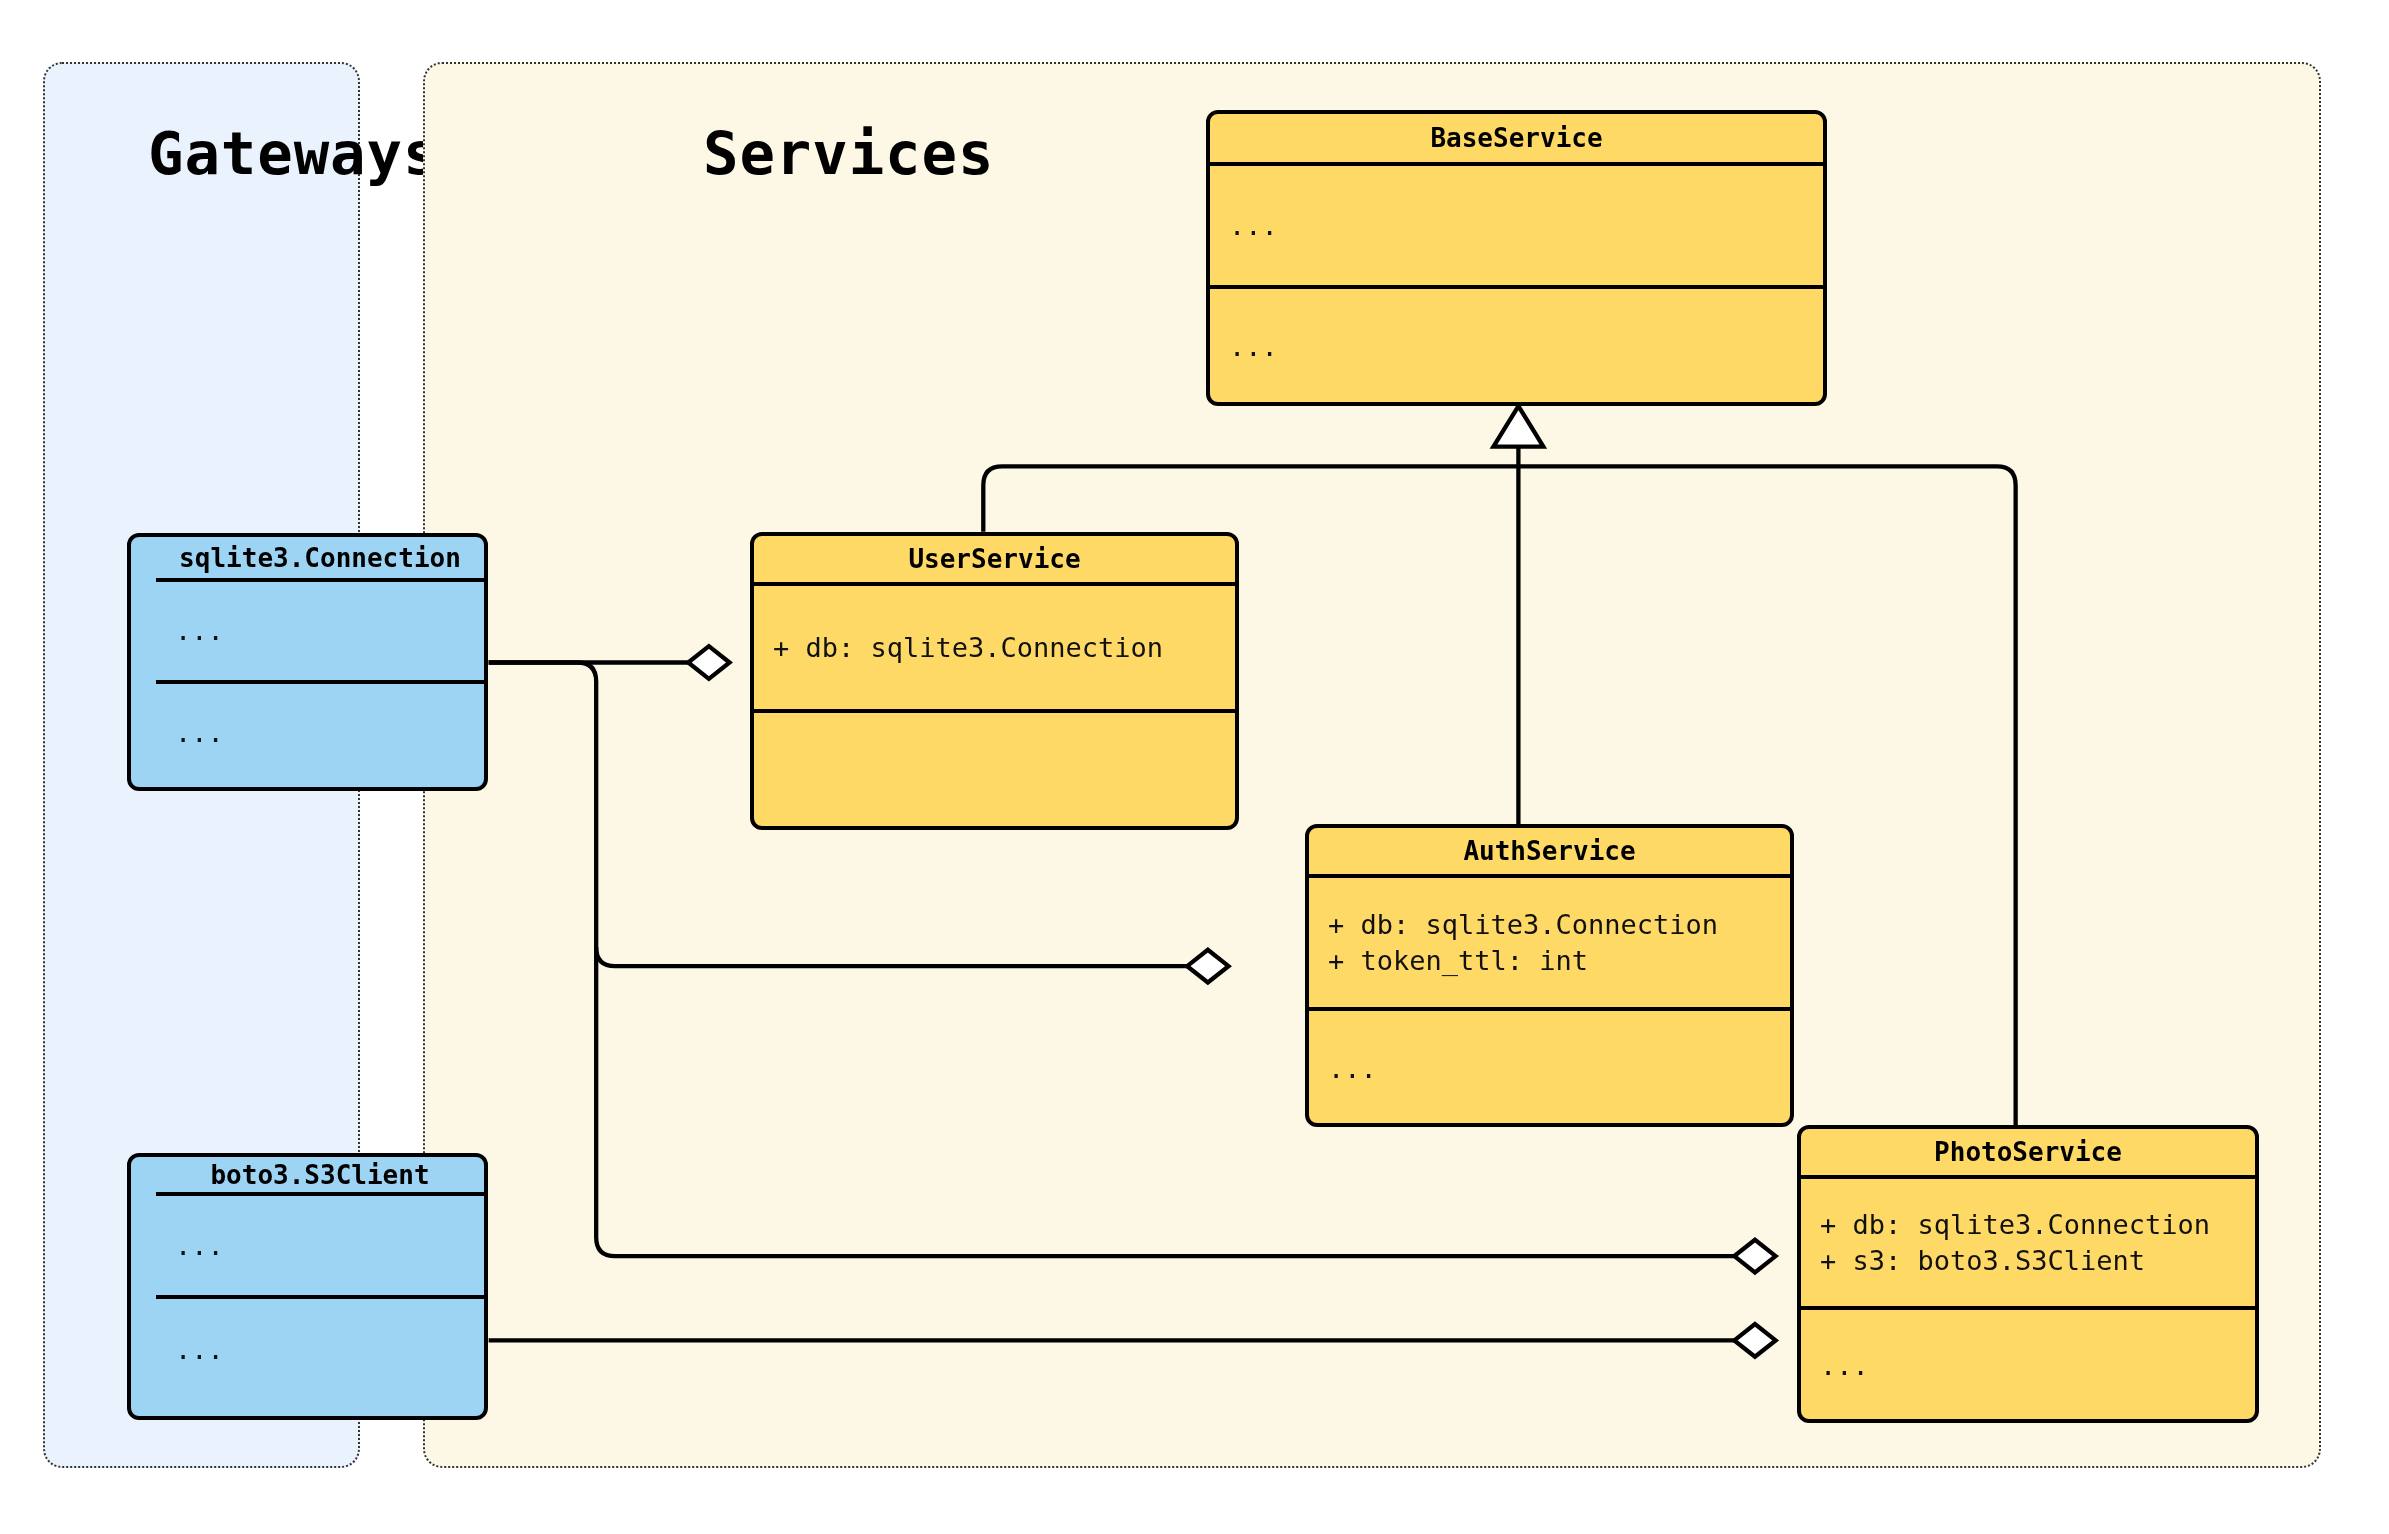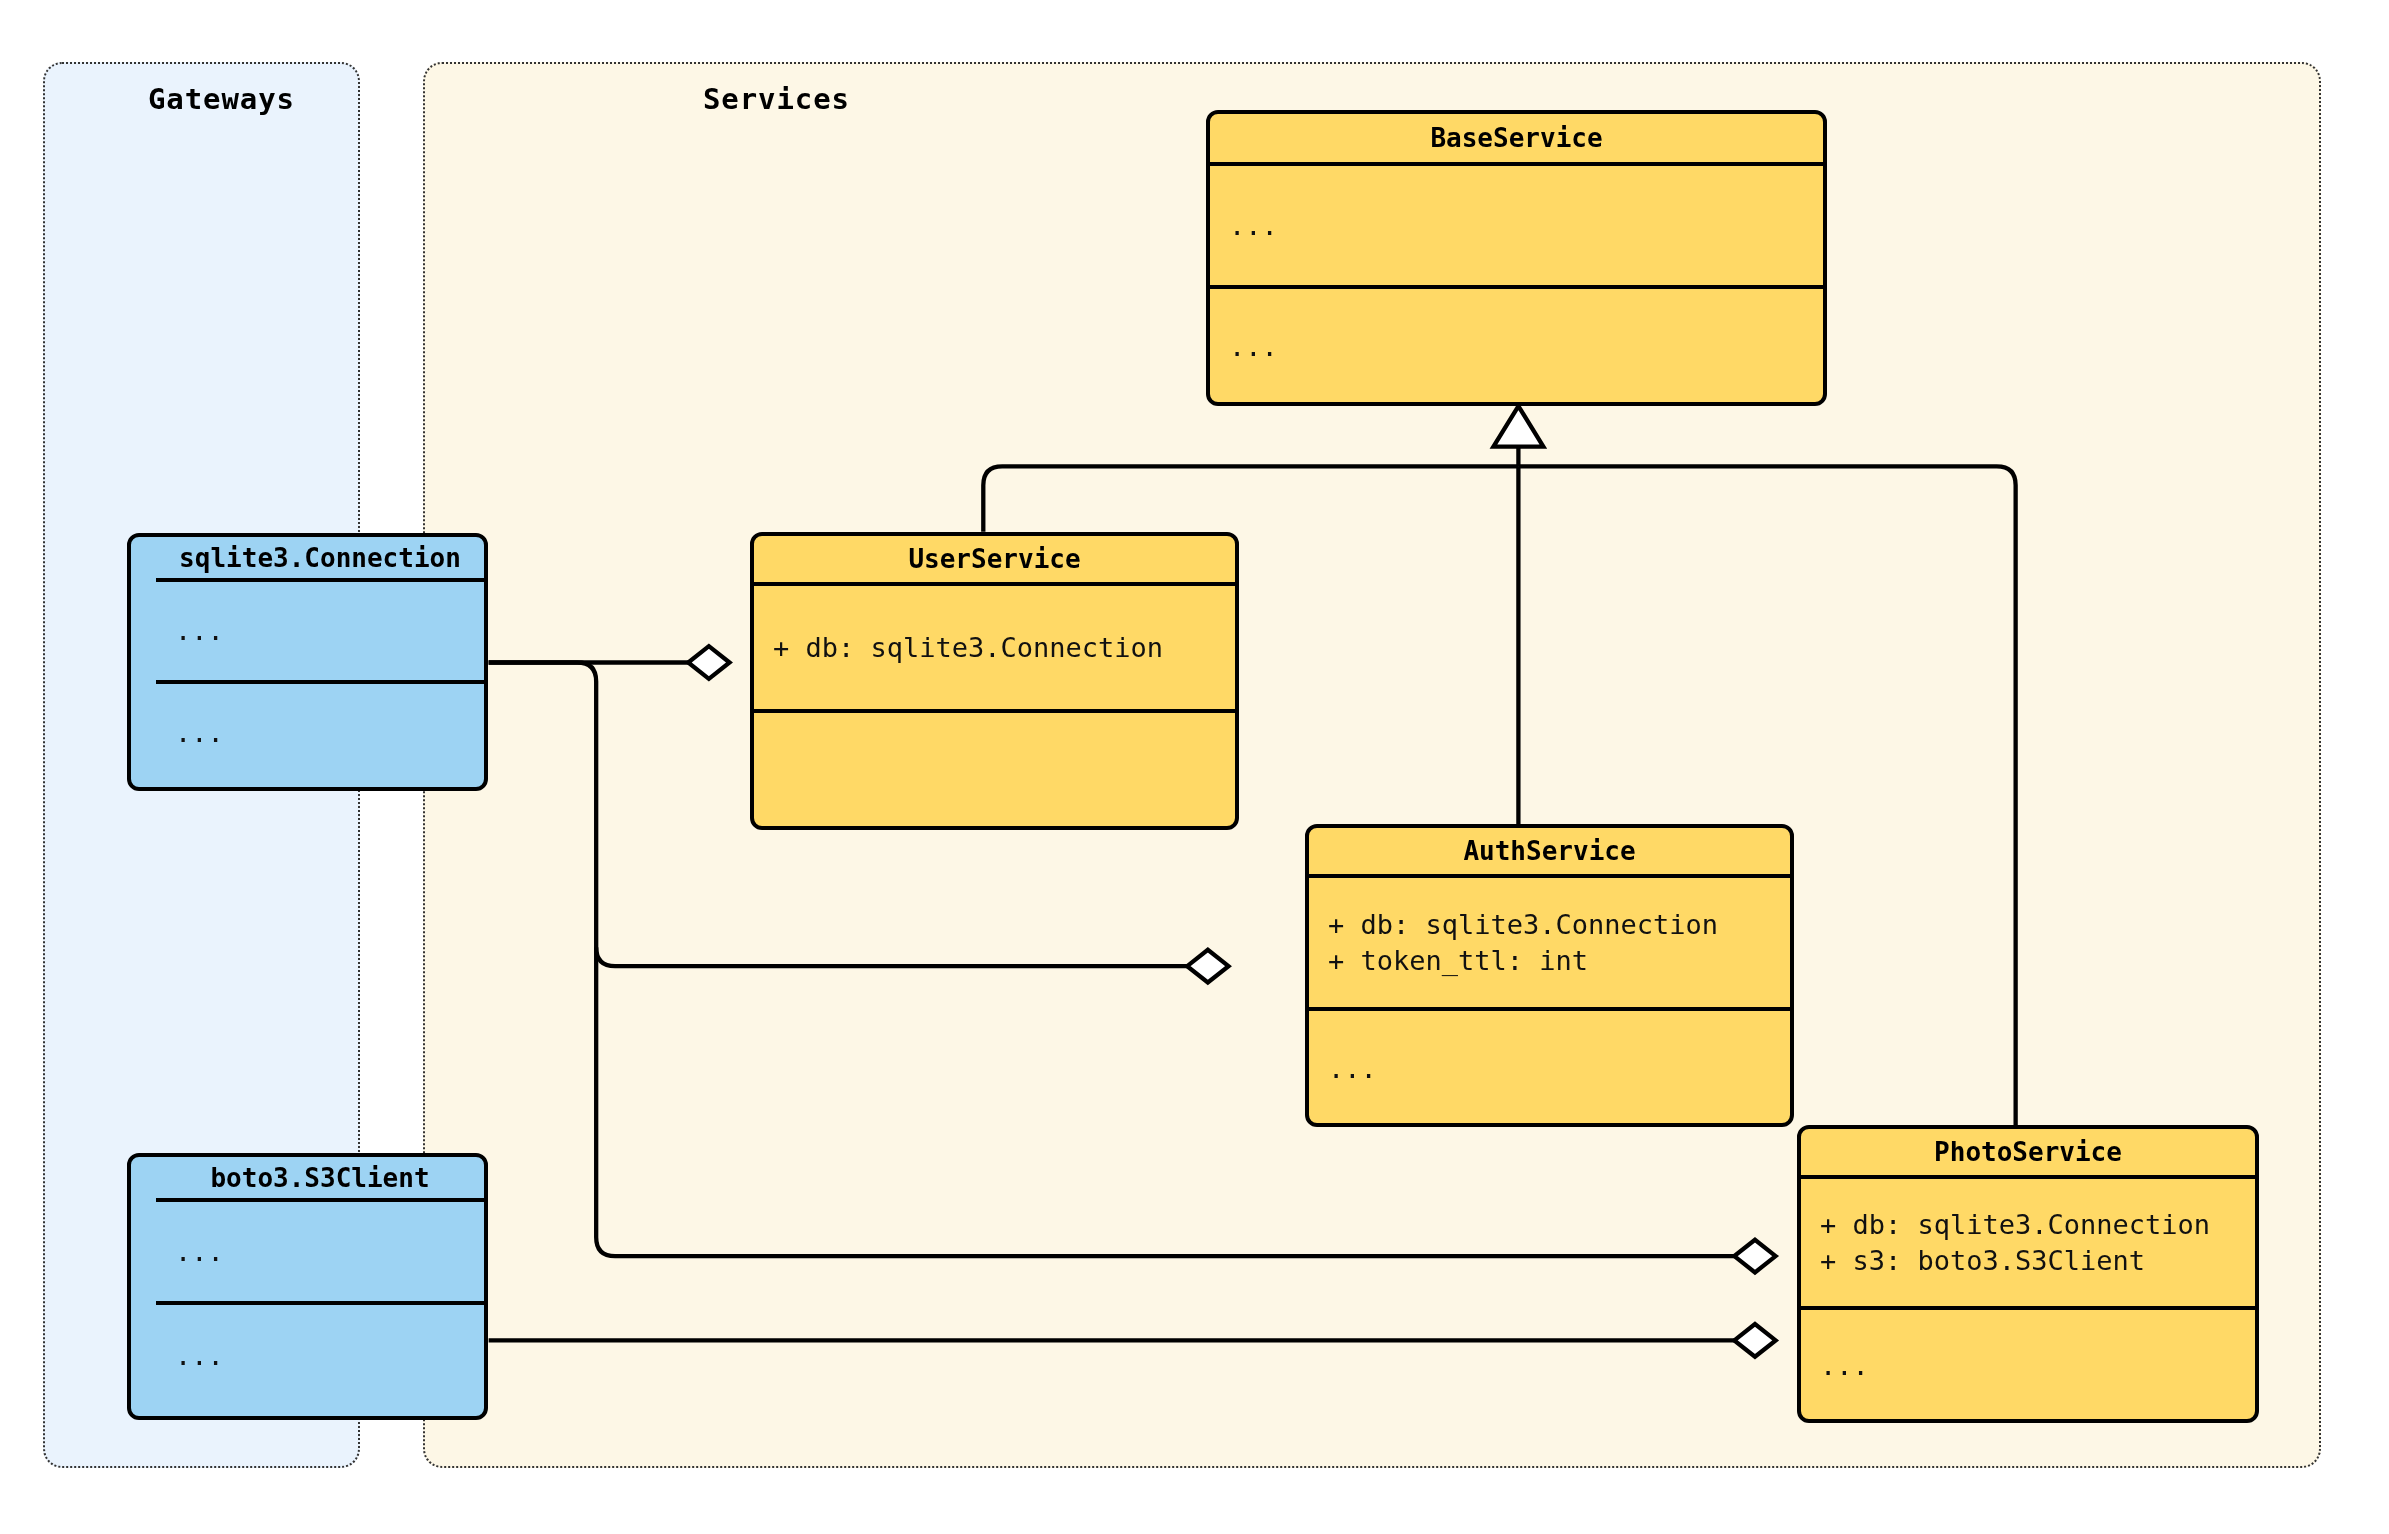--- a/index.html
+++ b/index.html
@@ -21,24 +21,25 @@
   
   .package {
     position: absolute;
     border: 2.6px dotted #333333;
     border-radius: 19px;
     box-sizing: border-box;
   }
   .package-title {
     position: absolute;
     font-weight: bold;
-    font-size: 29px;
+    font-size: 59px;
     letter-spacing: 0.9px;
     color: #000000;
     white-space: nowrap;
+    margin-top: 37px;
   }
 
   
   .umlbox {
     position: absolute;
     box-sizing: border-box;
     border: 4.3px solid #000000;
     border-radius: 12px;
     overflow: hidden;
     z-index: 6;
@@ -182,21 +183,21 @@
     <div class="compartment c-title" style="height:41px;">sqlite3.Connection</div>
     <div class="compartment c-body" style="height:102px;">
       <span class="row">...</span>
     </div>
     <div class="compartment c-body" style="height:102px;">
       <span class="row">...</span>
     </div>
   </div>
 
   <div class="umlbox blue" style="left:127px; top:1153px; width:361px; height:267px;">
-    <div class="compartment c-title" style="height:41px;">boto3.S3Client</div>
+    <div class="compartment c-title" style="height:35px;">boto3.S3Client</div>
     <div class="compartment c-body" style="height:103px;">
       <span class="row">...</span>
     </div>
     <div class="compartment c-body" style="height:105px;">
       <span class="row">...</span>
     </div>
   </div>
 
 </div>
 

